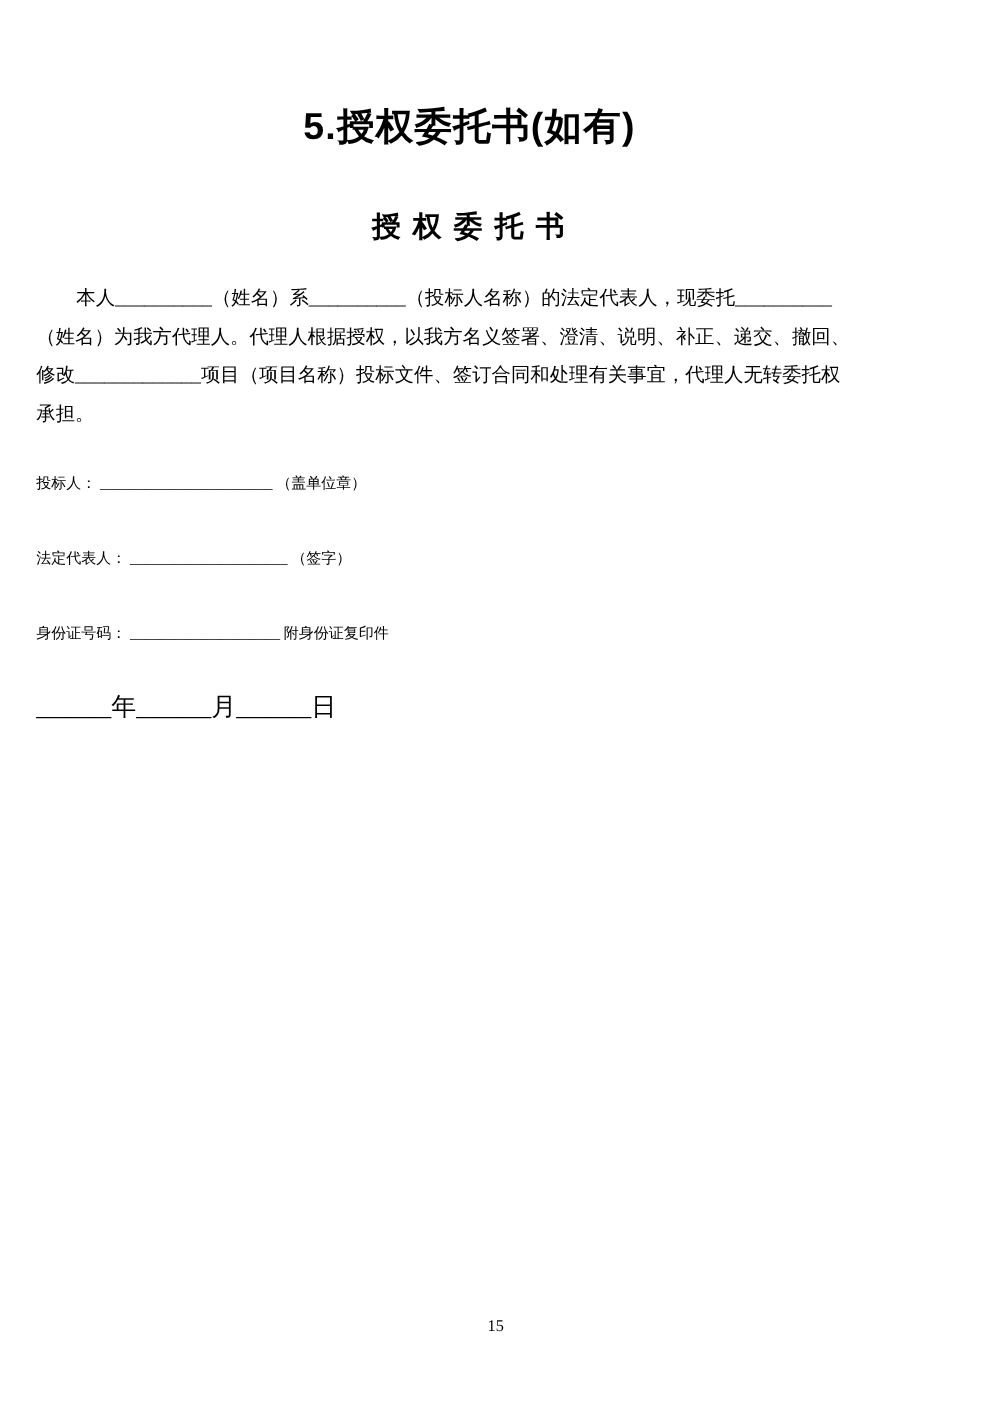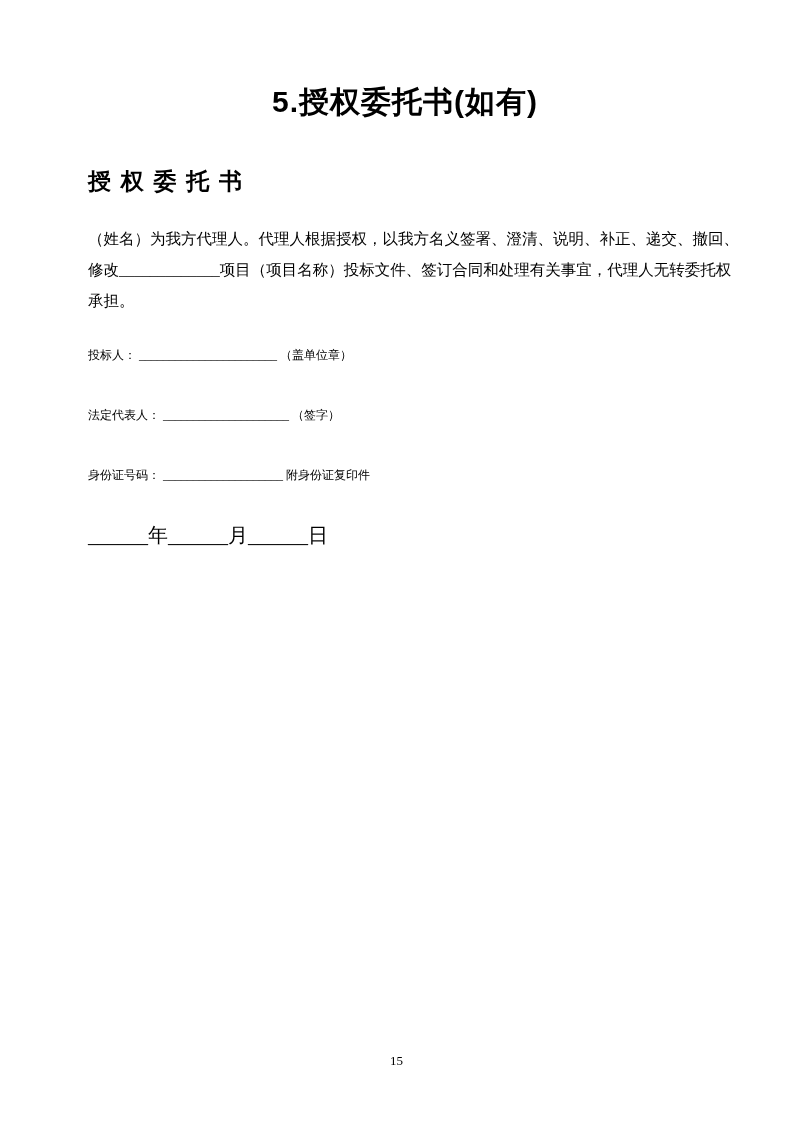--- a/index.html
+++ b/index.html
@@ -9,35 +9,35 @@
   }
   .page {
     position: relative;
     width: 793px;
     height: 1122px;
     margin: 0 auto;
     background: #ffffff;
     color: #000000;
     overflow: hidden;
     box-sizing: border-box;
-    padding: 84px 71px 0 88px;
+    padding: 84px 71px 0 29px;
     font-family: "Liberation Serif", "DejaVu Serif", serif;
   }
   .section-title {
     text-align: center;
     font-family: "Liberation Sans", "DejaVu Sans", sans-serif;
     font-size: 30px;
     font-weight: 600;
     line-height: 36px;
     letter-spacing: 1px;
     white-space: nowrap;
   }
   .doc-title {
     margin-top: 47px;
-    text-align: left;
+    text-align: center;
     font-size: 23px;
     font-weight: bold;
     line-height: 30px;
     letter-spacing: 2px;
     white-space: nowrap;
   }
   .body-text {
     margin-top: 26px;
     font-size: 15.5px;
     line-height: 31px;
@@ -80,20 +80,21 @@
 </head>
 <body>
 
 <div class="page">
 
   <div class="section-title">5.授权委托书(如有)</div>
 
   <div class="doc-title">授 权 委 托 书</div>
 
   <div class="body-text">
+    <div class="body-line indent">本人__________（姓名）系__________（投标人名称）的法定代表人，现委托__________</div>
     <div class="body-line">（姓名）为我方代理人。代理人根据授权，以我方名义签署、澄清、说明、补正、递交、撤回、</div>
     <div class="body-line">修改_____________项目（项目名称）投标文件、签订合同和处理有关事宜，代理人无转委托权</div>
     <div class="body-line">承担。</div>
   </div>
 
   <div class="sig-block">
 
     <div class="sig-row">
       <span class="sig-label">投标人：</span>
       <span class="sig-blank">_______________________</span>

